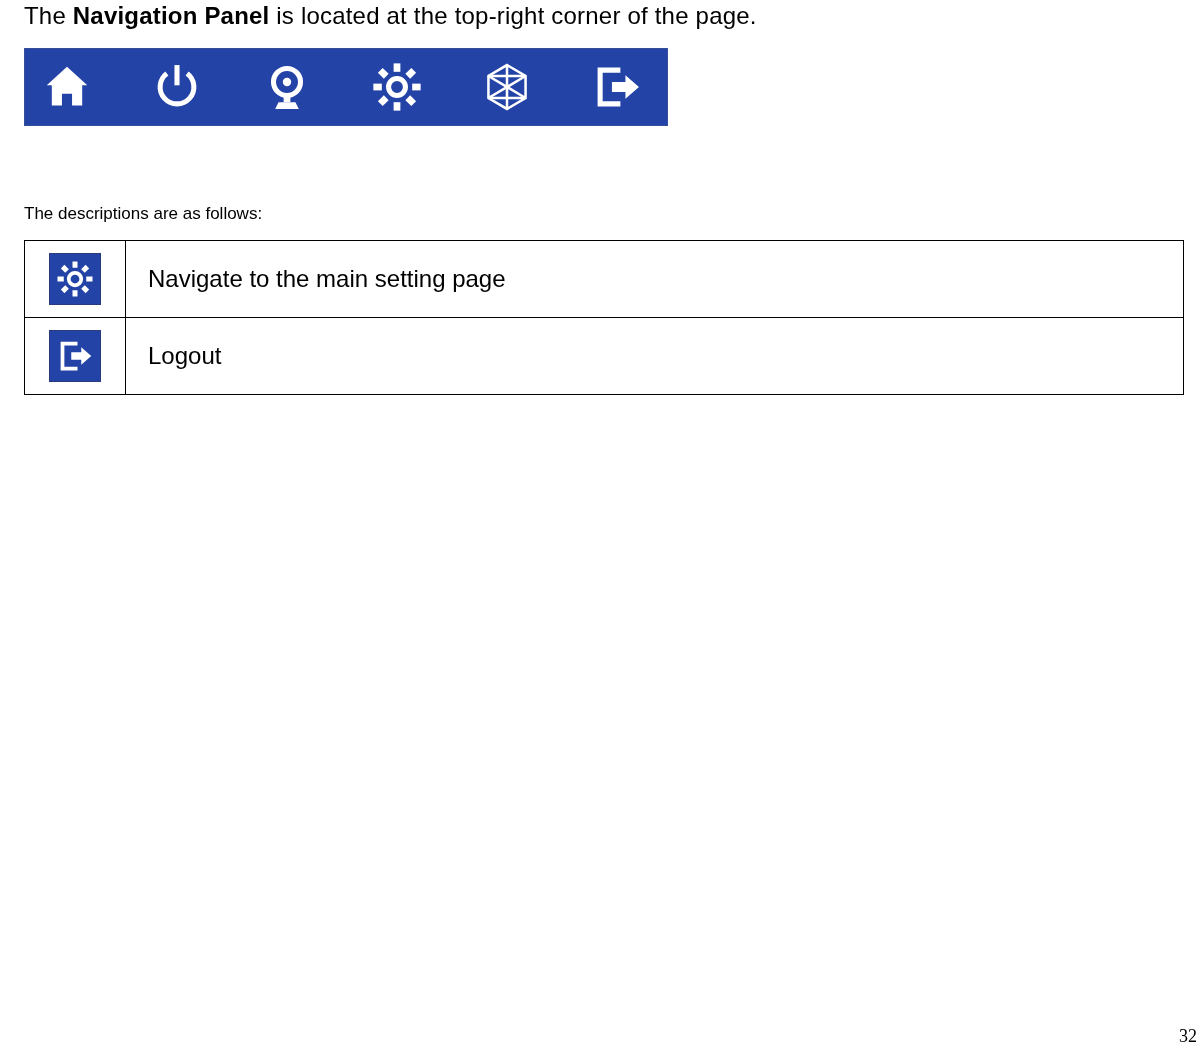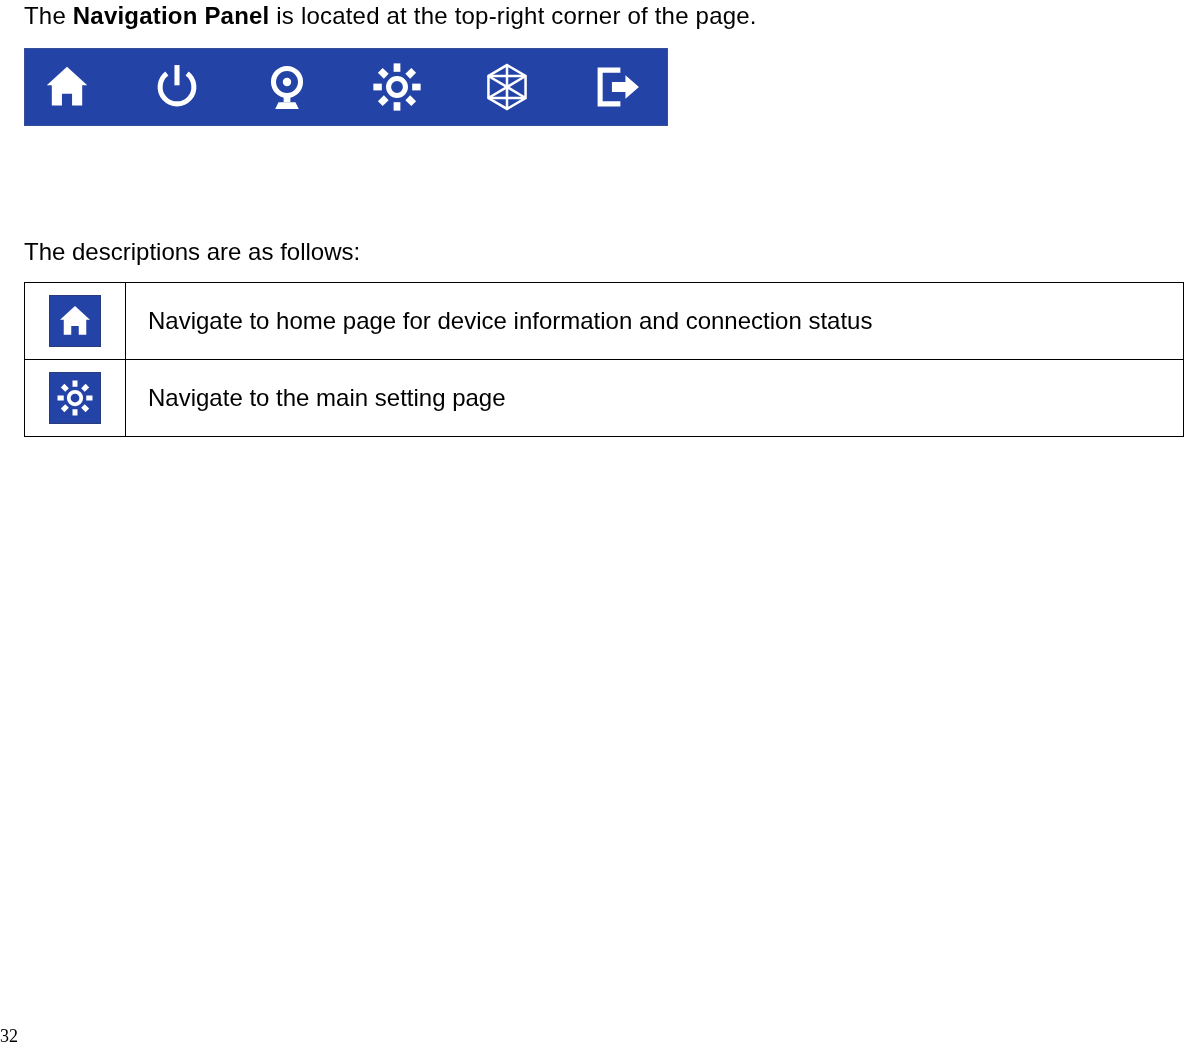--- a/index.html
+++ b/index.html
@@ -38,22 +38,22 @@
       height: 56px;
       display: flex;
       align-items: center;
       justify-content: center;
     }
     .nav-panel-image svg {
       width: 54px;
       height: 54px;
     }
     .desc-intro {
-      font-size: 24px;
-      margin-top: 112px;
+      font-size: 17px;
+      margin-top: 78px;
       margin-bottom: 16px;
     }
     table.icon-table {
       border-collapse: collapse;
       width: 1160px;
     }
     table.icon-table td {
       border: 1px solid #000000;
       padding: 0;
       vertical-align: middle;
@@ -78,21 +78,21 @@
       border: 1px solid #2a3c7a;
     }
     .small-icon-box svg {
       width: 40px;
       height: 40px;
     }
     .page-number {
       position: absolute;
       bottom: 14px;
       width: 100%;
-      text-align: left;
+      text-align: right;
       font-family: "Times New Roman", serif;
       font-size: 18px;
     }
   </style>
 </head>
 <body>
 
 <svg width="0" height="0" style="position:absolute">
   <defs>
     <g id="ico-home">
@@ -178,38 +178,38 @@
         <svg viewBox="0 0 64 64">
           <use href="#ico-logout"></use>
         </svg>
       </span>
   </div>
 
   <p class="desc-intro">The descriptions are as follows:</p>
 
   <table class="icon-table">
     <tbody>
-        <tr>
-      <td class="icon-cell">
-        <span class="small-icon-box">
-              <svg viewBox="0 0 64 64">
-                <use href="#ico-home"></use>
-              </svg>
-            </span>
-      </td>
-      <td class="text-cell">Navigate to home page for device information and connection status</td>
-    </tr>
     <tr>
       <td class="icon-cell">
         <span class="small-icon-box">
               <svg viewBox="0 0 64 64">
                 <use href="#ico-gear"></use>
               </svg>
             </span>
       </td>
       <td class="text-cell">Navigate to the main setting page</td>
     </tr>
+    <tr>
+      <td class="icon-cell">
+        <span class="small-icon-box">
+              <svg viewBox="0 0 64 64">
+                <use href="#ico-logout"></use>
+              </svg>
+            </span>
+      </td>
+      <td class="text-cell">Logout</td>
+    </tr>
   </tbody>
     </table>
 
 </div>
 
 <div class="page-number">32</div>
 
 </body></html>

